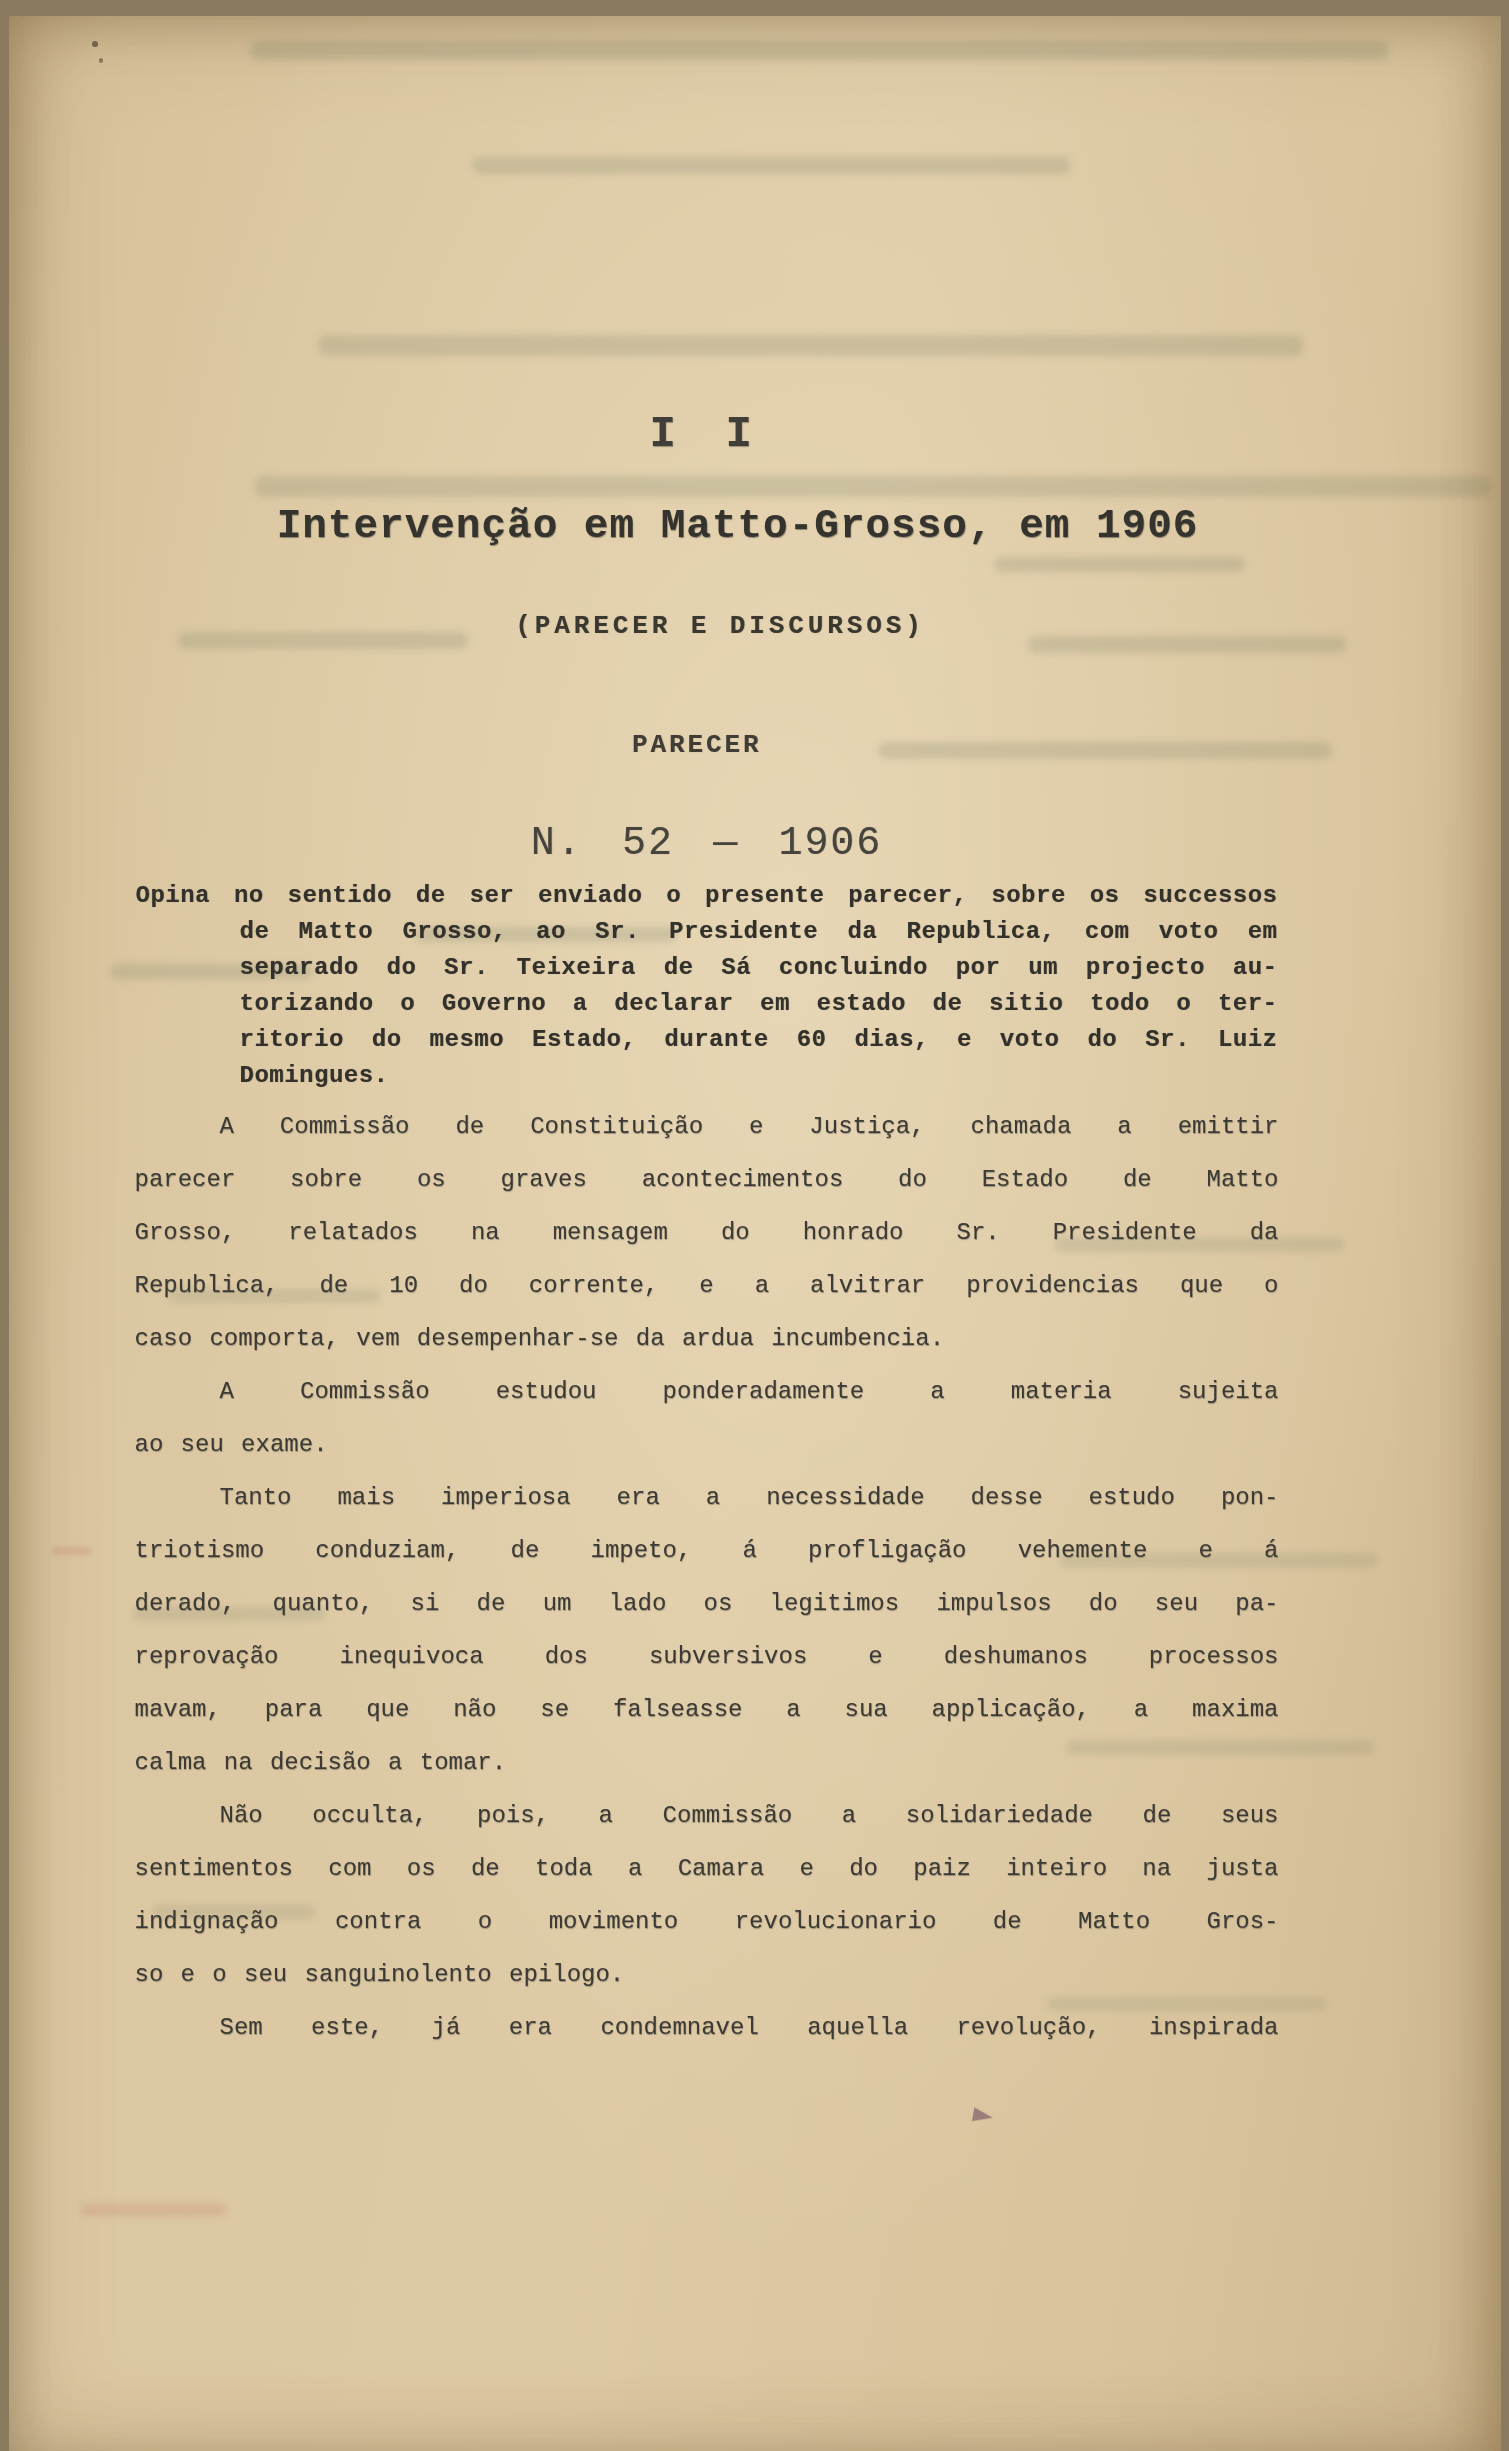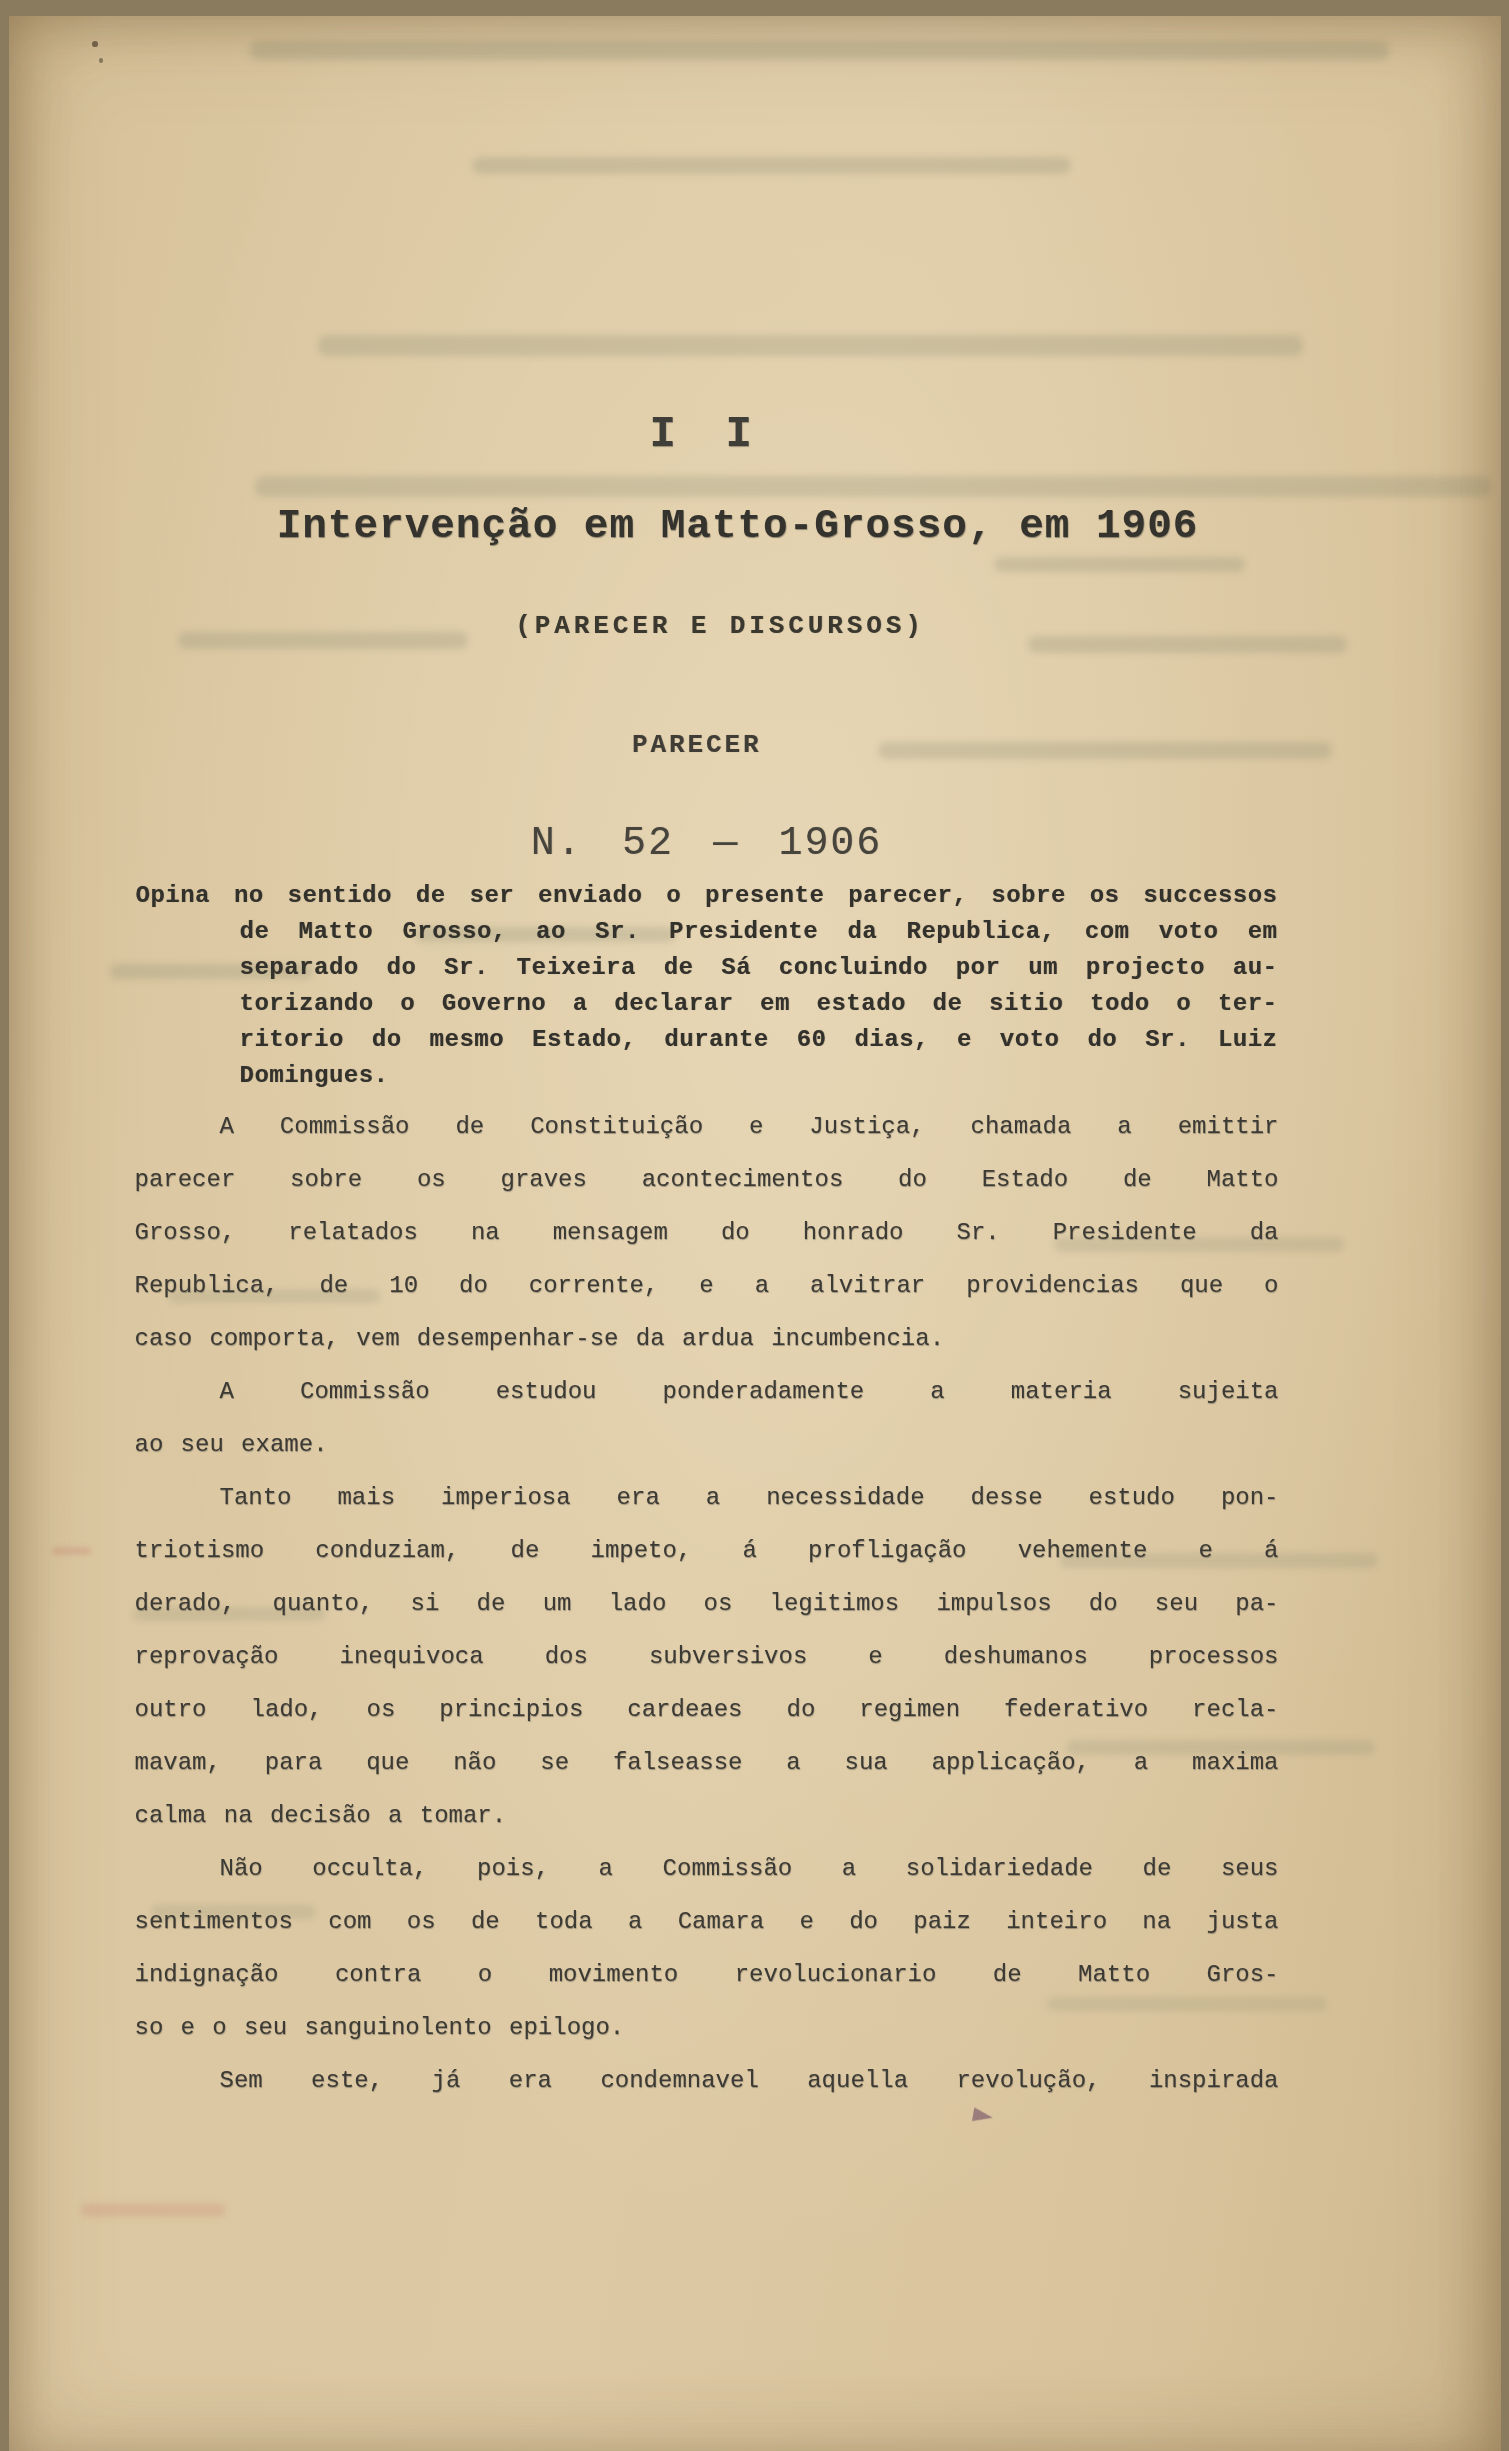--- a/index.html
+++ b/index.html
@@ -135,21 +135,20 @@
     <div class="bline">parecer sobre os graves acontecimentos do Estado de Matto</div>
     <div class="bline">Grosso, relatados na mensagem do honrado Sr. Presidente da</div>
     <div class="bline">Republica, de 10 do corrente, e a alvitrar providencias que o</div>
     <div class="bline end">caso comporta, vem desempenhar-se da ardua incumbencia.</div>
     <div class="bline ind">A Commissão estudou ponderadamente a materia sujeita</div>
     <div class="bline end">ao seu exame.</div>
     <div class="bline ind">Tanto mais imperiosa era a necessidade desse estudo pon-</div>
     <div class="bline">triotismo conduziam, de impeto, á profligação vehemente e á</div>
     <div class="bline">derado, quanto, si de um lado os legitimos impulsos do seu pa-</div>
     <div class="bline">reprovação inequivoca dos subversivos e deshumanos processos</div>
-    <div class="bline">outro lado, os principios cardeaes do regimen federativo recla-</div>
     <div class="bline">mavam, para que não se falseasse a sua applicação, a maxima</div>
     <div class="bline end">calma na decisão a tomar.</div>
     <div class="bline ind">Não occulta, pois, a Commissão a solidariedade de seus</div>
     <div class="bline">sentimentos com os de toda a Camara e do paiz inteiro na justa</div>
     <div class="bline">indignação contra o movimento revolucionario de Matto Gros-</div>
     <div class="bline end">so e o seu sanguinolento epilogo.</div>
     <div class="bline ind">Sem este, já era condemnavel aquella revolução, inspirada</div>
   </div>
 
 </div>

